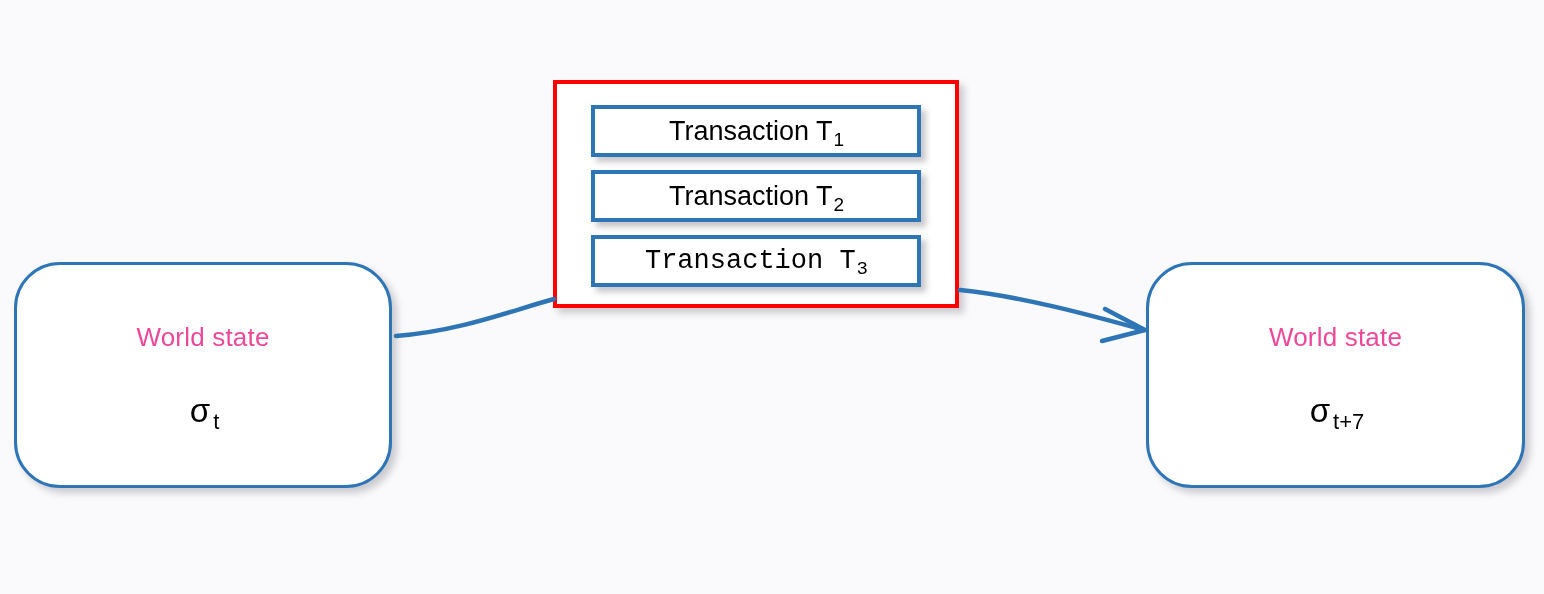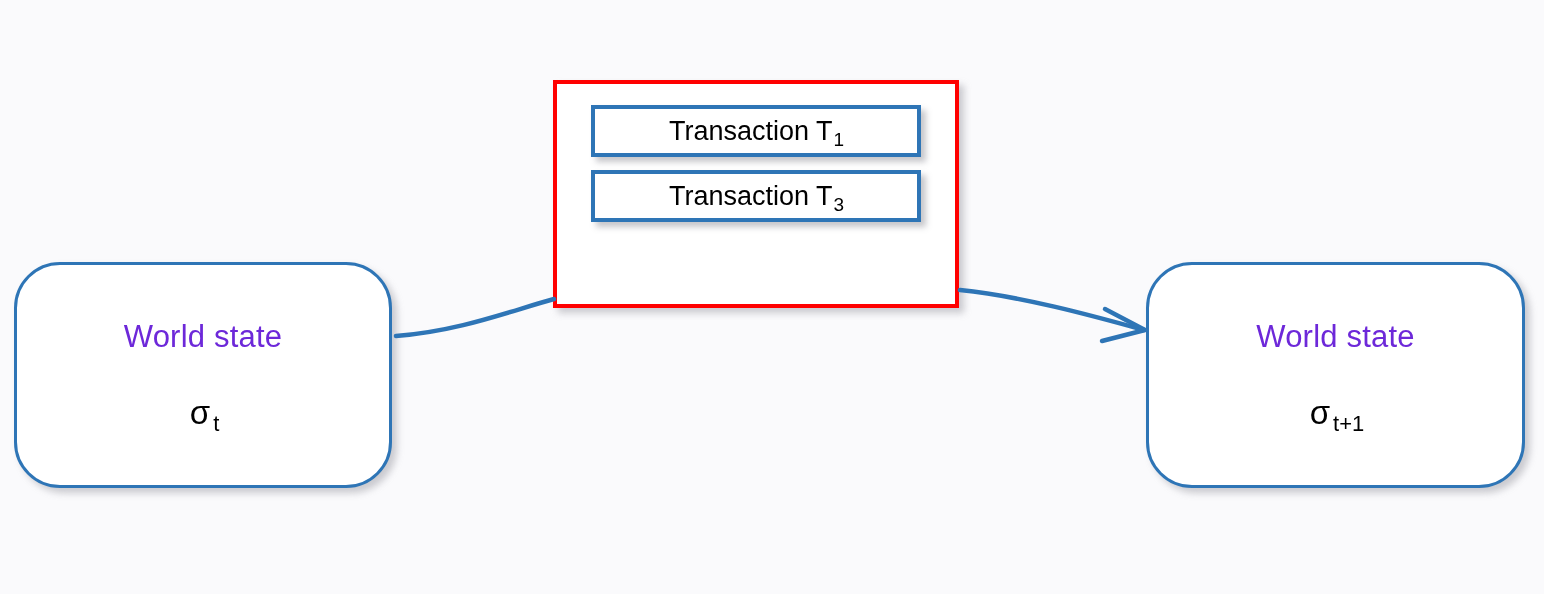--- a/index.html
+++ b/index.html
@@ -23,22 +23,22 @@
     background: #ffffff;
     border: 3px solid #2E75B6;
     border-radius: 46px;
     box-shadow: 5px 5px 7px rgba(130,130,140,0.40);
     display: flex;
     flex-direction: column;
     align-items: center;
     justify-content: center;
   }
   .state-title {
-    font-size: 31px;
-    color: #6d28d9;
+    font-size: 26px;
+    color: #ec4899;
     line-height: 1;
     letter-spacing: 0.2px;
   }
   .state-sym {
     font-size: 33px;
     color: #000000;
     line-height: 1;
     margin-top: 44px;
     white-space: nowrap;
   }
@@ -86,21 +86,21 @@
     width: 330px;
     height: 52px;
     background: #ffffff;
     border: 4px solid #2E75B6;
     box-shadow: 5px 5px 6px rgba(130,130,140,0.45);
     display: flex;
     align-items: center;
     justify-content: center;
     margin-bottom: 13px;
   }
-  .tx-box:last-child { margin-bottom: 12px; }
+  .tx-box:last-child { margin-bottom: 12px; font-family: Liberation Mono, monospace; }
   .tx-label {
     font-size: 27px;
     color: #000000;
     line-height: 1;
     white-space: nowrap;
   }
   .tx-label .sub {
     font-size: 19px;
     position: relative;
     top: 6px;
@@ -127,27 +127,30 @@
   </div>
 
 
   <div id="block-box"></div>
 
   <div id="tx-list">
     <div class="tx-box">
       <span class="tx-label"><span>Transaction  T</span><span class="sub">1</span></span>
     </div>
     <div class="tx-box">
+      <span class="tx-label"><span>Transaction  T</span><span class="sub">2</span></span>
+    </div>
+    <div class="tx-box">
       <span class="tx-label"><span>Transaction  T</span><span class="sub">3</span></span>
     </div>
   </div>
 
   <div class="state-box" id="state-right">
     <div class="state-title">World state</div>
-    <div class="state-sym"><span>σ</span><span class="sub">t+1</span></div>
+    <div class="state-sym"><span>σ</span><span class="sub">t+7</span></div>
   </div>
 
   <svg id="arrows" width="1544" height="594" viewBox="0 0 1544 594" fill="none">
     <path d="M 396 336 C 460 331 510 311 554 299" stroke="#2E75B6" stroke-width="4.5" fill="none" stroke-linecap="round"></path>
     <path d="M 960 290 C 1020 296 1090 315 1144 330" stroke="#2E75B6" stroke-width="4.5" fill="none" stroke-linecap="round"></path>
     <path d="M 1105 309 L 1145 330 L 1102 341" stroke="#2E75B6" stroke-width="4.5" fill="none" stroke-linecap="round" stroke-linejoin="round"></path>
   </svg>
 
 </div>
 

